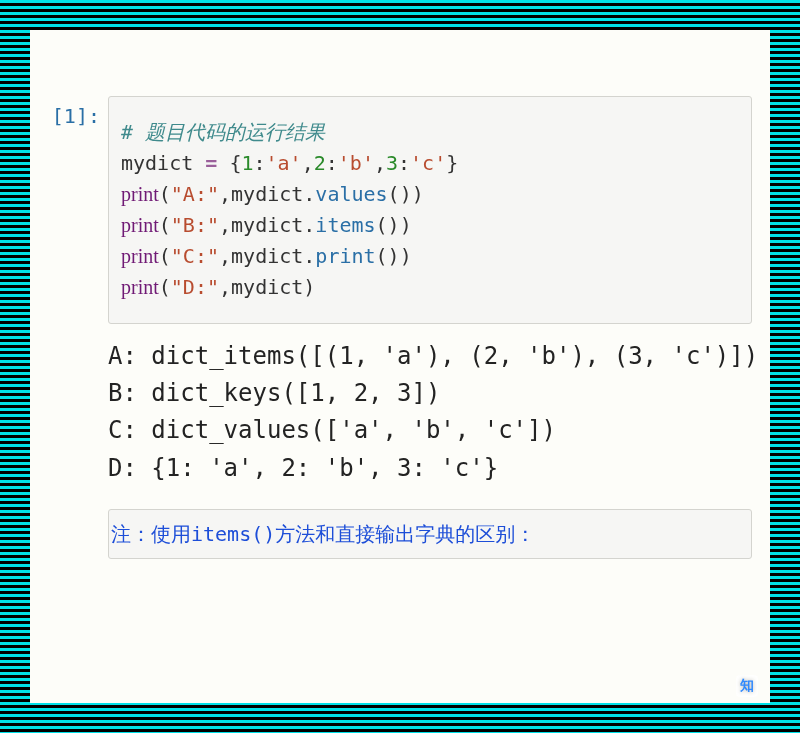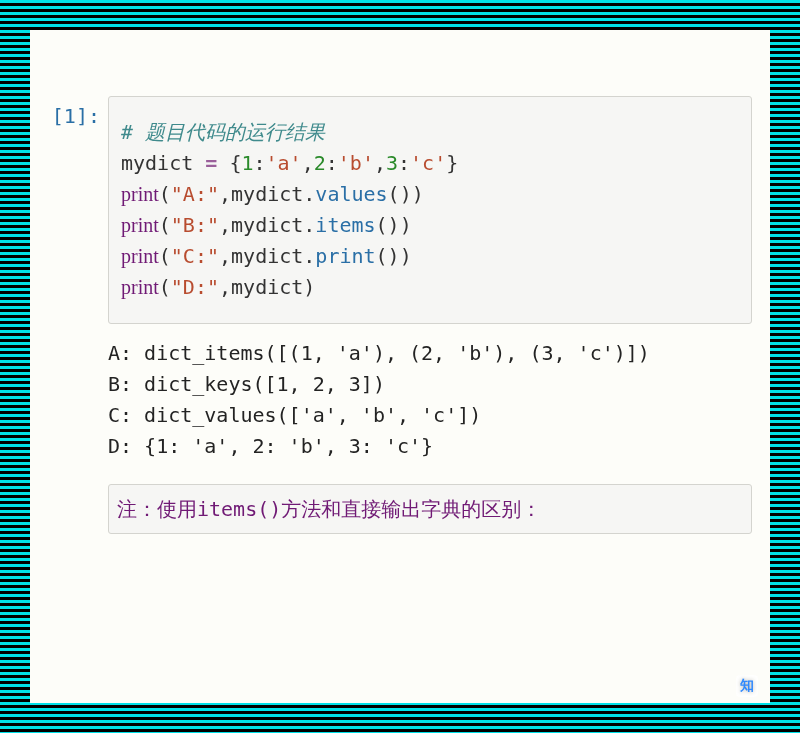--- a/index.html
+++ b/index.html
@@ -53,36 +53,36 @@
       padding: 20px 12px;
       font-size: 20px;
       line-height: 1.55;
       font-family: "DejaVu Sans Mono", Consolas, monospace;
       white-space: pre;
       color: #333;
     }
     .output-block {
       margin-left: 60px;
       margin-top: 14px;
-      font-size: 20px;
+      font-size: 24px;
       line-height: 1.55;
       font-family: "DejaVu Sans Mono", Consolas, monospace;
       color: #232323;
       white-space: pre;
     }
     .note-block {
       margin-left: 60px;
       margin-top: 22px;
       background: #f6f6f4;
       border: 1px solid #d4d4cf;
       border-radius: 3px;
-      padding: 8px 8px;
+      padding: 8px 2px;
       font-size: 20px;
       line-height: 1.6;
-      color: #701a75;
+      color: #1d4ed8;
     }
     .note-block .mono { font-family: "DejaVu Sans Mono", Consolas, monospace; }
 
     
     .c-comment  { color: #3f8a8c; font-style: italic; }
     .c-name     { color: #333; }
     .c-op       { color: #9a5f9a; font-weight: bold; }
     .c-num      { color: #2a8a2a; }
     .c-str      { color: #b84c2f; }
     .c-func     { color: #701a75; font-family: Liberation Serif, serif; }

